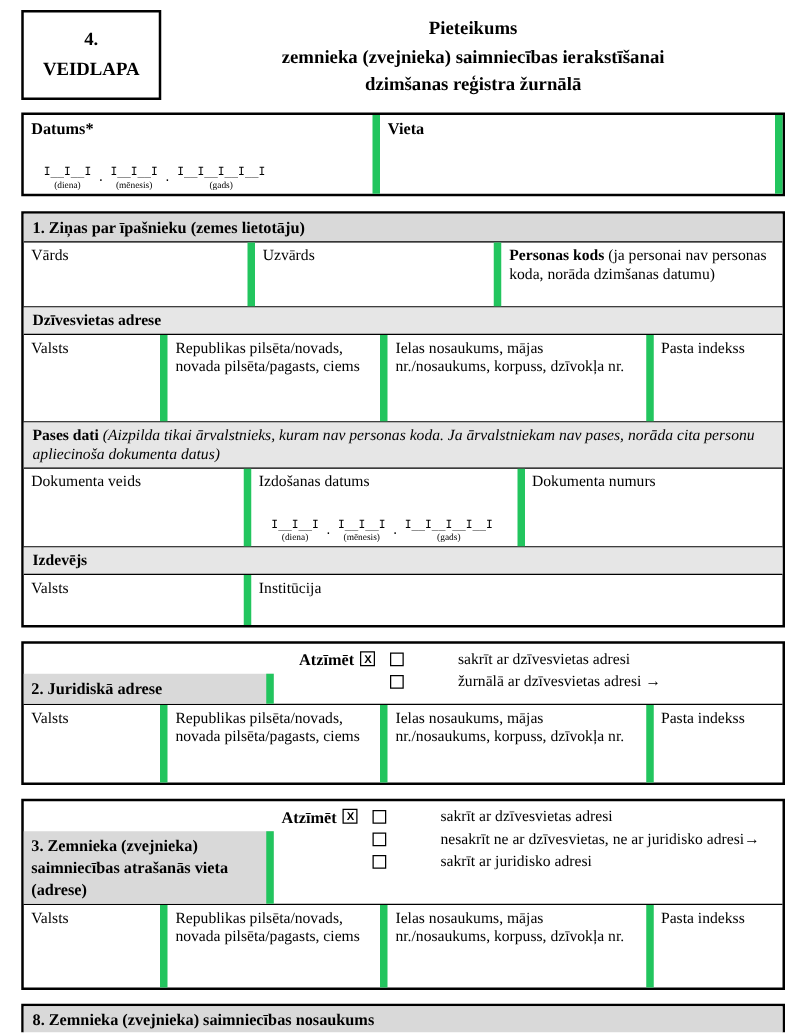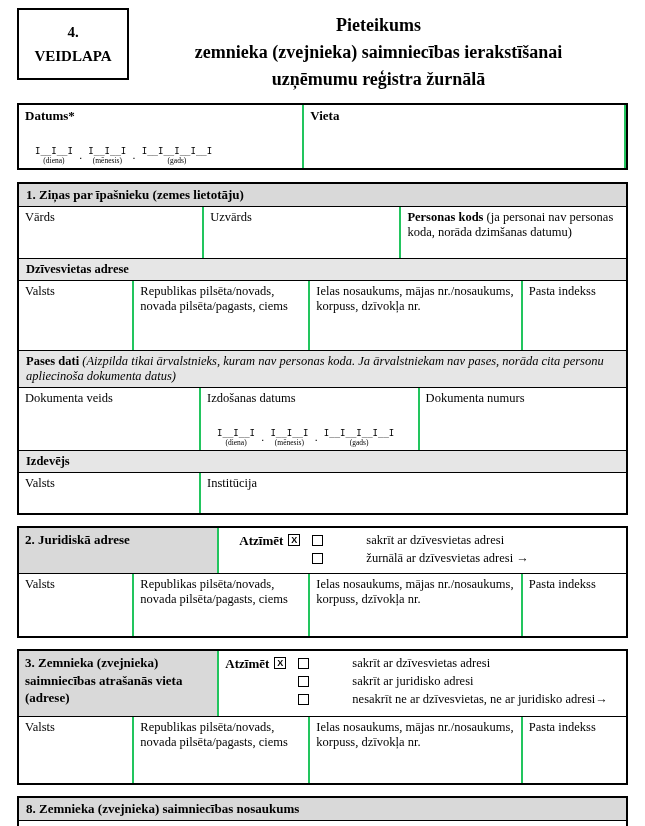--- a/index.html
+++ b/index.html
@@ -6,27 +6,27 @@
   html, body { margin: 0; padding: 0; background: #ffffff; }
   body { font-family: "Liberation Serif", serif; color: #000; }
 
   .page { width: 645px; height: 826px; padding: 6px 17px 8px 17px; background: #fff; position: relative; overflow: hidden; }
 
   
   .top { display: flex; margin-bottom: 10px; }
   .veidlapa { width: 112px; height: 72px; border: 2px solid #000; margin-top: 2px;
               display: flex; flex-direction: column; justify-content: center; align-items: center;
               font-weight: bold; font-size: 15px; gap: 7px; }
-  .title { flex: 1; text-align: center; font-weight: bold; font-size: 18px; padding-top: 6px; line-height: 1.5; }
+  .title { flex: 1; text-align: center; font-weight: bold; font-size: 15px; padding-top: 6px; line-height: 1.5; }
 
   
   .block { border: 2px solid #000; background: #fff; }
   .block > *:last-child { border-bottom: none !important; }
   .row { display: flex; border-bottom: 1px solid #000; align-items: stretch; }
-  .cell { border-right: 2px solid #22c55e; padding: 3px 6px; font-size: 12px; }
+  .cell { border-right: 6px solid #22c55e; padding: 3px 6px; font-size: 12px; }
   .row .cell:last-child { border-right: none; }
   .graybar { background: #d9d9d9; border-bottom: 1px solid #000; padding: 3px 7px; font-size: 13px; font-weight: bold; }
   .graybar.sub { background: #e6e6e6; font-size: 12.5px; font-weight: bold; }
   .graybar.mixed { font-weight: normal; }
   .b { font-weight: bold; }
   .i { font-style: italic; }
 
   
   .datevieta { display: flex; min-height: 58px; margin-bottom: 12px; }
   .date-cell { flex: 0 0 47%; }
@@ -55,21 +55,21 @@
   .a35 { flex: 0 0 35%; }
   .a17 { flex: 1; }
   .pass-row { min-height: 54px; }
   .p30 { flex: 0 0 30%; }
   .p36 { flex: 0 0 36%; }
   .issuer-row { min-height: 40px; }
 
   
   .head-row2 { min-height: 46px; }
   .head-row3 { min-height: 66px; }
-  .gcell { background: #d9d9d9; font-weight: bold; font-size: 13px; }
+  .gcell { background: #d9d9d9; font-weight: bold; font-size: 13px; margin-top: 24px; }
   .s-left { flex: 0 0 33%; line-height: 1.35; }
   .s-right { flex: 1; padding: 3px 4px; }
   .atz-wrap { display: flex; align-items: flex-start; }
   .atz { font-weight: bold; font-size: 13px; margin: 2px 5px 0 16px; white-space: nowrap; }
   .opts { margin-left: 12px; }
   .opt { font-size: 12.5px; margin: 2px 0 3px 0; display: flex; align-items: center; gap: 37px; }
 
   
   .cb { display: inline-block; width: 11px; height: 11px; border: 1px solid #000; background: #fff;
         position: relative; flex: 0 0 auto; margin-right: 6px; }
@@ -86,21 +86,21 @@
 <div class="page">
 
   <div class="top">
     <div class="veidlapa">
       <div>4.</div>
       <div>VEIDLAPA</div>
     </div>
     <div class="title">
       <div>Pieteikums</div>
       <div>zemnieka (zvejnieka) saimniecības ierakstīšanai</div>
-      <div>uzņēmumu reģistra žurnālā</div>
+      <div>dzimšanas reģistra žurnālā</div>
     </div>
   </div>
 
   <div class="block datevieta">
     <div class="cell date-cell">
       <span class="hdr-lbl">Datums*</span>
       <div class="date-widget">
         <span class="dgroup">
           <span class="dpattern">I__I__I</span>
           <span class="dlabel">(diena)</span>
@@ -246,25 +246,25 @@
           <span class="cb-checked">
               <span>X</span>
             </span>
           <div class="opts">
             <div class="opt">
               <span class="cb"></span>
               <span>sakrīt ar dzīvesvietas adresi</span>
             </div>
             <div class="opt">
               <span class="cb"></span>
+              <span>nesakrīt ne ar dzīvesvietas, ne ar juridisko adresi→</span>
+            </div>
+            <div class="opt">
+              <span class="cb"></span>
               <span>sakrīt ar juridisko adresi</span>
-            </div>
-            <div class="opt">
-              <span class="cb"></span>
-              <span>nesakrīt ne ar dzīvesvietas, ne ar juridisko adresi→</span>
             </div>
           </div>
         </div>
       </div>
     </div>
 
     <div class="row addr-row3">
       <div class="cell a19">
         <span class="lbl">Valsts</span>
       </div>

